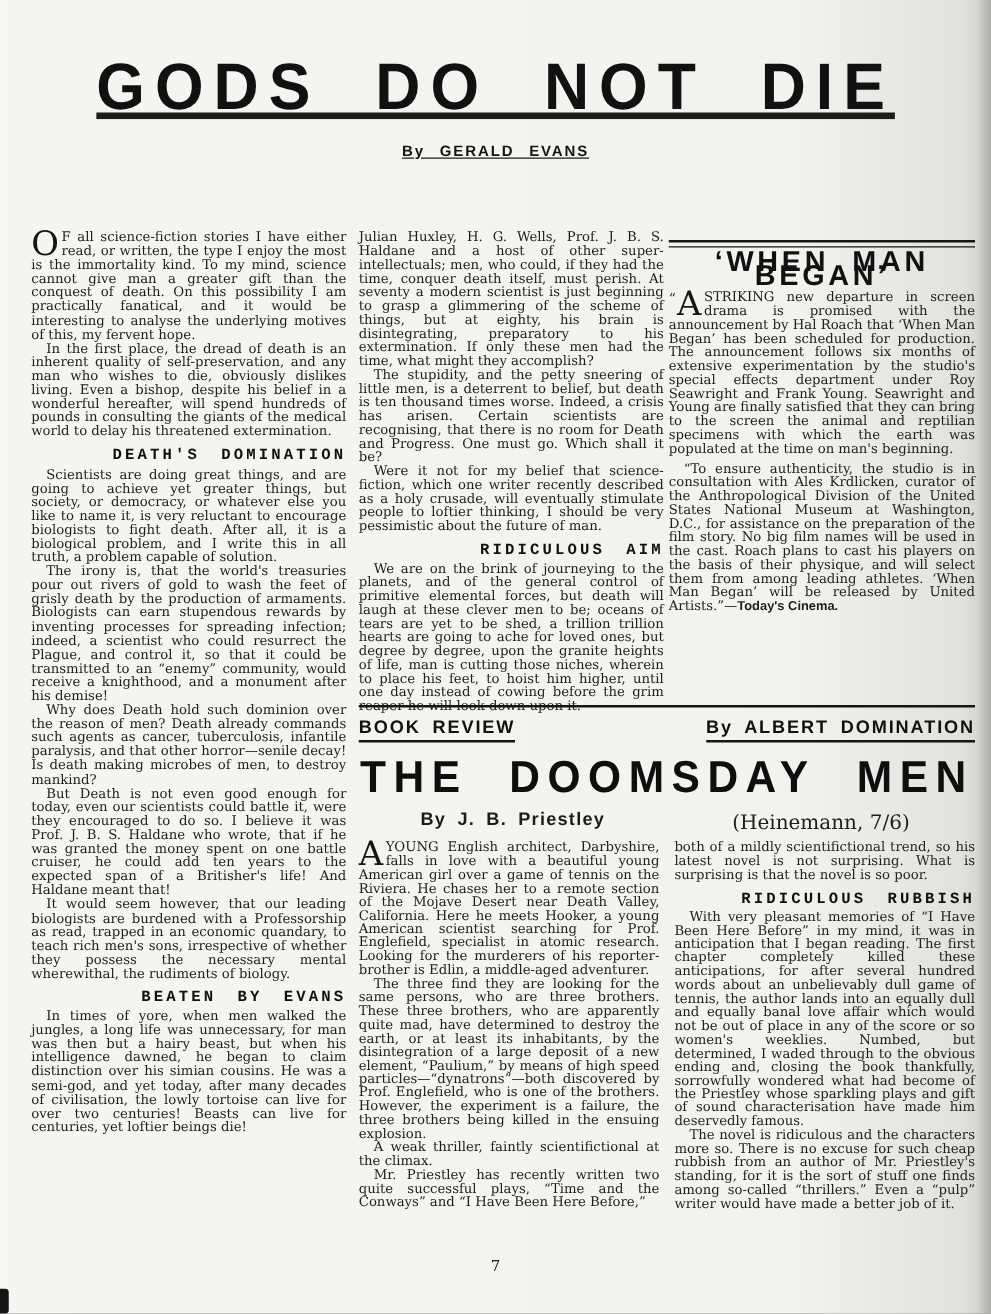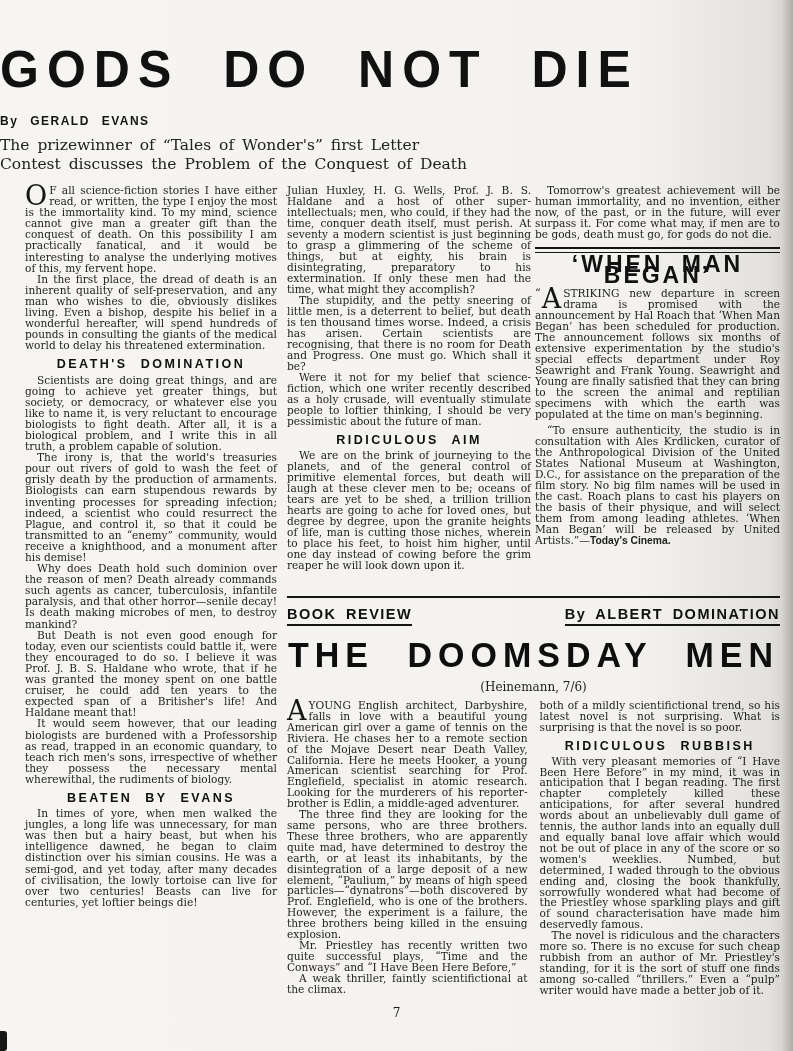--- a/index.html
+++ b/index.html
@@ -10,21 +10,21 @@
     background:linear-gradient(90deg,#f6f5f2 0%,#f3f2ef 80%,#e2e1dd 97%,#cfcec9 100%);
     overflow:hidden;
     color:#1c1c1c;
   }
   .edge-shade { position:absolute; right:0; top:0; width:12px; height:100%;
     background:linear-gradient(90deg, rgba(0,0,0,0), rgba(90,88,82,.28)); }
   .scan-mark { position:absolute; left:0; top:1031px; width:7px; height:20px; background:#161616;
     border-radius:0 3px 3px 0; }
 
   
-  .masthead { position:absolute; left:0; top:40px; width:100%; text-align:left; }
+  .masthead { position:absolute; left:0; top:40px; width:100%; text-align:center;text-decoration:underline; }
   .main-title {
     margin:0; font-family:"Liberation Sans", sans-serif; font-weight:bold;
     font-size:50px; letter-spacing:8px; word-spacing:22px; color:#111;
     transform:scaleY(1.05);
   }
   .byline {
     margin-top:16px; font-family:"Liberation Sans", sans-serif; font-weight:bold;
     font-size:12px; letter-spacing:1.5px; word-spacing:7px; color:#141414;
   }
   .subtitle {
@@ -38,57 +38,57 @@
     font-family:"DejaVu Serif", serif; font-size:10.6px; line-height:11.2px;
     text-align:justify; color:#1d1d1d;
   }
   .col1 { left:25px;  width:252px; line-height:11.1px; }
   .col2 { left:287px; width:244px; line-height:11.0px; }
   .col3 { left:535px; width:245px; line-height:11.0px; }
   .col p { margin:0; }
   .ind { text-indent:12px; }
   .noind { text-indent:0; }
   .sec-head {
-    font-family:Liberation Sans, sans-serif; font-weight:bold;
+    font-family:Liberation Mono, monospace; font-weight:bold;
     font-size:12.5px; letter-spacing:2.5px; word-spacing:7px;
-    margin:8px 0 4px 0; text-indent:0; color:#101010; text-align:center;
+    margin:8px 0 4px 0; text-indent:0; color:#101010; text-align:right;
   }
   .dropcap {
     float:left; font-family:"DejaVu Serif", serif;
     font-size:27px; line-height:21px; padding:0 2px 0 0; color:#151515;
   }
   .qpfx { float:left; font-size:11px; padding:0 1px 0 0; }
   .attrib { font-family:"Liberation Sans", sans-serif; font-weight:bold; font-size:10.3px; }
 
   .rule-double { height:3px; border-top:2px solid #151515; border-bottom:1px solid #151515; margin:7px 0 6px 0; }
   .wm-head {
     font-family:"Liberation Sans", sans-serif; font-weight:bold;
     font-size:23px; letter-spacing:3px; word-spacing:9px; text-align:center;
     margin:2px 0 7px 0; color:#111; text-indent:0;
   }
 
   
-  .review { position:absolute; left:287px; top:596px; width:493px; }
+  .review { position:absolute; left:287px; top:564px; width:493px; }
   .rule-heavy { border-top:2px solid #151515; }
   .kicker-row { display:flex; justify-content:space-between; margin-top:8px; }
   .kicker {
     font-family:"Liberation Sans", sans-serif; font-weight:bold; font-size:14.5px;
     letter-spacing:1.5px; word-spacing:4px; border-bottom:2px solid #151515;
     padding-bottom:2px; color:#111;
   }
   .review-title {
     margin:9px 0 4px 0; text-align:center;
     font-family:"Liberation Sans", sans-serif; font-weight:bold;
     font-size:34px; letter-spacing:6px; word-spacing:18px; color:#0e0e0e;
     transform:scaleY(1.05);
   }
   .meta-row { display:flex; margin:6px 0 6px 0; }
   .meta-row > span { flex:1; text-align:center; }
   .review-author { font-family:"Liberation Sans", sans-serif; font-weight:bold; font-size:14.5px; letter-spacing:1px; word-spacing:4px; }
-  .review-publisher { font-family:"DejaVu Serif", serif; font-size:12px; }
+  .review-publisher { font-family:"DejaVu Serif", serif; font-size:16px; }
   .review-cols { display:flex; gap:12px; margin-top:2px; }
   .rcol {
     flex:1; font-family:"DejaVu Serif", serif; font-size:10.6px; line-height:10.9px;
     text-align:justify; color:#1d1d1d;
   }
   .rcol p { margin:0; }
 
   .page-number {
     position:absolute; left:0; top:1006px; width:100%; text-align:center;
     font-family:"DejaVu Serif", serif; font-size:12px; color:#1a1a1a;
@@ -97,24 +97,20 @@
 </head>
 <body>
 
 <div class="page">
   <div class="edge-shade"></div>
   <div class="scan-mark"></div>
 
   <header class="masthead">
     <h1 class="main-title">GODS DO NOT DIE</h1>
     <div class="byline">By GERALD EVANS</div>
-    <div class="subtitle">
-      <div>The prizewinner of “Tales of Wonder's” first Letter</div>
-      <div>Contest discusses the Problem of the Conquest of Death</div>
-    </div>
   </header>
 
   <div class="col col1">
     <p class="noind"><span class="dropcap">O</span><span>F all science-fiction stories I have either read, or written, the type I enjoy the most is the immortality kind. To my mind, science cannot give man a greater gift than the conquest of death. On this possibility I am practically fanatical, and it would be interesting to analyse the underlying motives of this, my fervent hope.</span></p>
     <p class="ind">In the first place, the dread of death is an inherent quality of self-preservation, and any man who wishes to die, obviously dislikes living. Even a bishop, despite his belief in a wonderful hereafter, will spend hundreds of pounds in consulting the giants of the medical world to delay his threatened extermination.</p>
     <h2 class="sec-head">DEATH'S DOMINATION</h2>
     <p class="ind">Scientists are doing great things, and are going to achieve yet greater things, but society, or democracy, or whatever else you like to name it, is very reluctant to encourage biologists to fight death. After all, it is a biological problem, and I write this in all truth, a problem capable of solution.</p>
     <p class="ind">The irony is, that the world's treasuries pour out rivers of gold to wash the feet of grisly death by the production of armaments. Biologists can earn stupendous rewards by inventing processes for spreading infection; indeed, a scientist who could resurrect the Plague, and control it, so that it could be transmitted to an “enemy” community, would receive a knighthood, and a monument after his demise!</p>
     <p class="ind">Why does Death hold such dominion over the reason of men?  Death already commands such agents as cancer, tuberculosis, infantile paralysis, and that other horror—senile decay! Is death making microbes of men, to destroy mankind?</p>
     <p class="ind">But Death is not even good enough for today, even our scientists could battle it, were they encouraged to do so.  I believe it was Prof. J. B. S. Haldane who wrote, that if he was granted the money spent on one battle cruiser, he could add ten years to the expected span of a Britisher's life!  And Haldane meant that!</p>
@@ -125,43 +121,43 @@
 
   <div class="col col2">
     <p class="noind">Julian Huxley, H. G. Wells, Prof. J. B. S. Haldane and a host of other super-intellectuals; men, who could, if they had the time, conquer death itself, must perish. At seventy a modern scientist is just beginning to grasp a glimmering of the scheme of things, but at eighty, his brain is disintegrating, preparatory to his extermination.  If only these men had the time, what might they accomplish?</p>
     <p class="ind">The stupidity, and the petty sneering of little men, is a deterrent to belief, but death is ten thousand times worse. Indeed, a crisis has arisen. Certain scientists are recognising, that there is no room for Death and Progress.  One must go. Which shall it be?</p>
     <p class="ind">Were it not for my belief that science-fiction, which one writer recently described as a holy crusade, will eventually stimulate people to loftier thinking, I should be very pessimistic about the future of man.</p>
     <h2 class="sec-head">RIDICULOUS AIM</h2>
     <p class="ind">We are on the brink of journeying to the planets, and of the general control of primitive elemental forces, but death will laugh at these clever men to be; oceans of tears are yet to be shed, a trillion trillion hearts are going to ache for loved ones, but degree by degree, upon the granite heights of life, man is cutting those niches, wherein to place his feet, to hoist him higher, until one day instead of cowing before the grim reaper he will look down upon it.</p>
   </div>
 
   <div class="col col3">
-    <p class="ind">Tomorrow's greatest achievement will be human immortality, and no invention, either now, of the past, or in the future, will ever surpass it. For come what may, if men are to be gods, death must go, for gods do not die.</p>
     <div class="rule-double"></div>
     <h2 class="wm-head">‘WHEN MAN BEGAN’</h2>
     <p class="noind"><span class="qpfx">“</span><span class="dropcap">A</span><span>STRIKING new departure in screen drama is promised with the announcement by Hal Roach that ‘When Man Began’ has been scheduled for production.  The announcement follows six months of extensive experimentation by the studio's special effects department under Roy Seawright and Frank Young. Seawright and Young are finally satisfied that they can bring to the screen the animal and reptilian specimens with which the earth was populated at the time on man's beginning.</span></p>
     <p class="ind" style="margin-top:5px;"><span>“To ensure authenticity, the studio is in consultation with Ales Krdlicken, curator of the Anthropological Division of the United States National Museum at Washington, D.C., for assistance on the preparation of the film story.  No big film names will be used in the cast.  Roach plans to cast his players on the basis of their physique, and will select them from among leading athletes.  ‘When Man Began’ will be released by United Artists.”—</span><span class="attrib">Today's Cinema.</span></p>
   </div>
 
   <section class="review">
     <div class="rule-heavy"></div>
     <div class="kicker-row">
       <span class="kicker">BOOK REVIEW</span>
       <span class="kicker">By ALBERT DOMINATION</span>
     </div>
     <h2 class="review-title">THE DOOMSDAY MEN</h2>
     <div class="meta-row">
+      <span class="review-author">By J. B. Priestley</span>
       <span class="review-publisher">(Heinemann, 7/6)</span>
     </div>
     <div class="review-cols">
       <div class="rcol">
         <p class="noind"><span class="dropcap">A</span><span>YOUNG English architect, Darbyshire, falls in love with a beautiful young American girl over a game of tennis on the Riviera.  He chases her to a remote section of the Mojave Desert near Death Valley, California.  Here he meets Hooker, a young American scientist searching for Prof. Englefield, specialist in atomic research.  Looking for the murderers of his reporter-brother is Edlin, a middle-aged adventurer.</span></p>
         <p class="ind">The three find they are looking for the same persons, who are three brothers. These three brothers, who are apparently quite mad, have determined to destroy the earth, or at least its inhabitants, by the disintegration of a large deposit of a new element, “Paulium,” by means of high speed particles—“dynatrons”—both discovered by Prof. Englefield, who is one of the brothers.  However, the experiment is a failure, the three brothers being killed in the ensuing explosion.</p>
+        <p class="ind">A weak thriller, faintly scientifictional at the climax.</p>
         <p class="ind">Mr. Priestley has recently written two quite successful plays, “Time and the Conways” and “I Have Been Here Before,”</p>
-        <p class="ind">A weak thriller, faintly scientifictional at the climax.</p>
       </div>
       <div class="rcol">
         <p class="noind">both of a mildly scientifictional trend, so his latest novel is not surprising.  What is surprising is that the novel is so poor.</p>
         <h2 class="sec-head">RIDICULOUS RUBBISH</h2>
         <p class="ind">With very pleasant memories of “I Have Been Here Before” in my mind, it was in anticipation that I began reading.  The first chapter completely killed these anticipations, for after several hundred words about an unbelievably dull game of tennis, the author lands into an equally dull and equally banal love affair which would not be out of place in any of the score or so women's weeklies.  Numbed, but determined, I waded through to the obvious ending and, closing the book thankfully, sorrowfully wondered what had become of the Priestley whose sparkling plays and gift of sound characterisation have made him deservedly famous.</p>
         <p class="ind">The novel is ridiculous and the characters more so.  There is no excuse for such cheap rubbish from an author of Mr. Priestley's standing, for it is the sort of stuff one finds among so-called “thrillers.”  Even a “pulp” writer would have made a better job of it.</p>
       </div>
     </div>
   </section>
 

